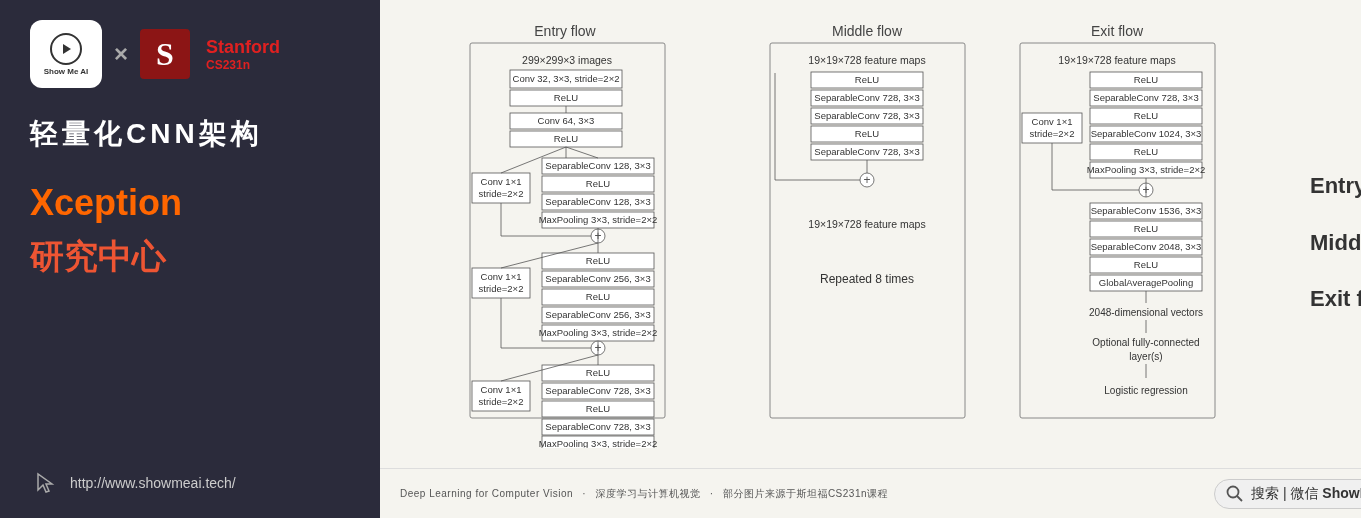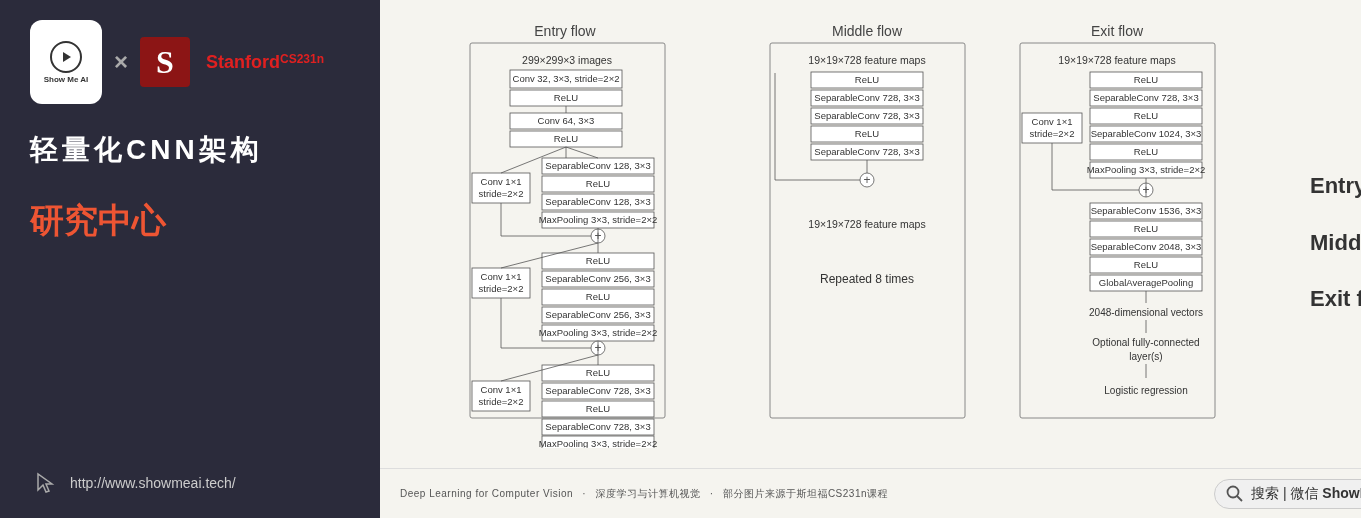--- a/index.html
+++ b/index.html
@@ -28,21 +28,21 @@
       display: flex;
       align-items: center;
       gap: 12px;
       margin-bottom: 28px;
     }
 
     .showmeai-logo {
       background: white;
       border-radius: 12px;
       width: 72px;
-      height: 84px;
+      height: 68px;
       display: flex;
       align-items: center;
       justify-content: center;
       flex-direction: column;
       font-size: 9px;
       color: #333;
       font-weight: bold;
     }
 
     .showmeai-logo .icon-circle {
@@ -223,28 +223,29 @@
   <div class="logo-area">
     <div class="showmeai-logo">
       <div class="icon-circle">
         <div class="icon-play"></div>
       </div>
       <span style="font-size:8px;color:#333;font-weight:bold;">Show Me AI</span>
     </div>
     <span class="x-separator">×</span>
     <div class="stanford-combined">
       <div class="stanford-s">S</div>
-      <div style="display:flex;flex-direction:row;">
+      <div style="display:flex;flex-direction:column;">
         <span style="font-size:18px;font-weight:bold;color:#e02020;">Stanford</span>
         <span style="font-size:12px;font-weight:bold;color:#e02020;">CS231n</span>
       </div>
     </div>
   </div>
 
   <div class="main-title">轻量化CNN架构</div>
+  <div class="subtitle-orange">Xception</div>
   <div class="subtitle-red">研究中心</div>
 
   <div class="website-row">
 
     <svg class="website-icon" viewBox="0 0 30 30" fill="none">
       <path d="M8 6 L8 22 L13 17 L16 24 L19 23 L16 16 L22 16 Z" stroke="#aaa" stroke-width="1.5" fill="none"></path>
     </svg>
     <span class="website-text">http://www.showmeai.tech/</span>
   </div>
 </div>

